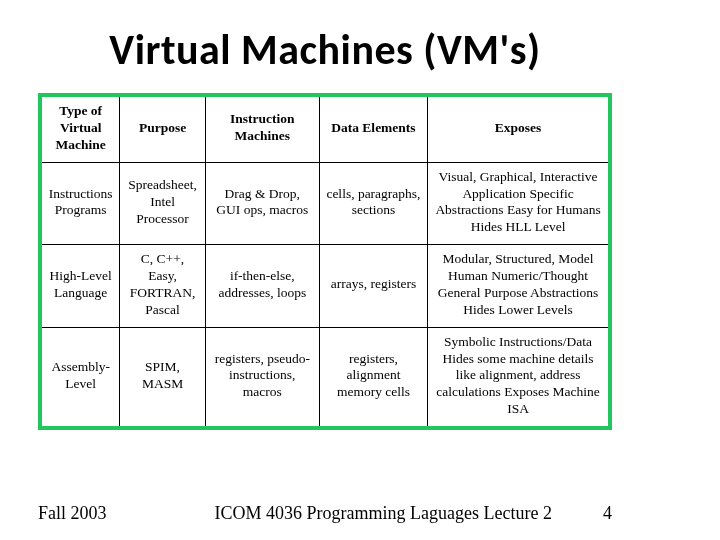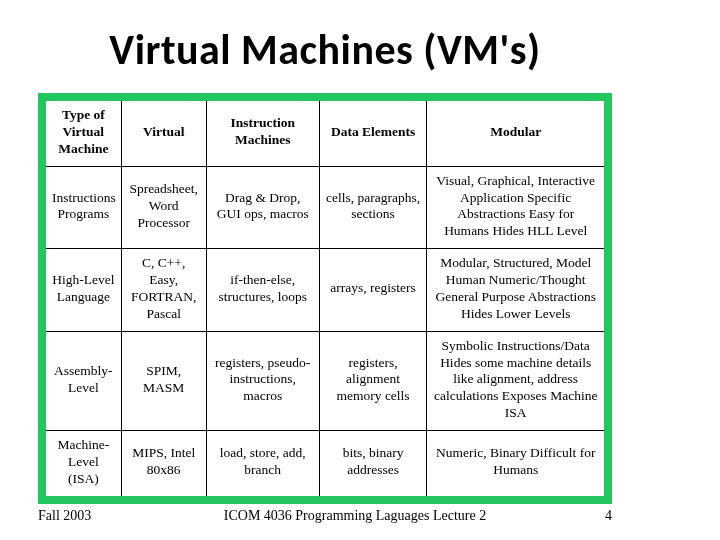--- a/index.html
+++ b/index.html
@@ -9,21 +9,21 @@
       font-family: Calibri, Arial, sans-serif;
       font-size: 42px;
       font-weight: 700;
       text-align: center;
       margin: 6px 0 18px 0;
       letter-spacing: 0.5px;
     }
     table {
       width: 100%;
       border-collapse: collapse;
-      border: 8px solid #22c55e;
+      border: 4px solid #22c55e;
       table-layout: fixed;
     }
     th, td {
       border: 1px solid #000;
       padding: 6px 6px 8px 6px;
       text-align: center;
       vertical-align: middle;
       font-size: 13.5px;
       line-height: 1.25;
     }
@@ -33,78 +33,71 @@
     col.c2 { width: 20%; }
     col.c3 { width: 19%; }
     col.c4 { width: 32%; }
     .footer {
       position: absolute;
       left: 0; right: 0; bottom: 16px;
       padding: 0 38px;
       display: flex;
       justify-content: space-between;
       align-items: flex-start;
-      font-size: 14px;
+      font-size: 18px;
     }
     .footer-left { width: 120px; text-align: left; }
-    .footer-center { flex: 1; text-align: center; }
+    .footer-center { flex: 1; text-align: right; }
     .footer-right { width: 60px; text-align: right; }
   </style>
 </head>
 <body>
 
 <div class="slide">
 
   <h1 class="title">Virtual Machines (VM's)</h1>
 
   <table>
     <colgroup>
       <col class="c0">
         <col class="c1">
         <col class="c2">
         <col class="c3">
         <col class="c4">
     </colgroup>
     <thead>
       <tr>
         <th>Type of Virtual Machine</th>
-        <th>Virtual</th>
+        <th>Purpose</th>
         <th>Instruction Machines</th>
         <th>Data Elements</th>
-        <th>Modular</th>
+        <th>Exposes</th>
       </tr>
     </thead>
     <tbody>
       <tr>
         <td>Instructions Programs</td>
-        <td>Spreadsheet, Word Processor</td>
+        <td>Spreadsheet, Intel Processor</td>
         <td>Drag &amp; Drop, GUI ops, macros</td>
         <td>cells, paragraphs, sections</td>
         <td>Visual, Graphical, Interactive Application Specific Abstractions Easy for Humans Hides HLL Level</td>
       </tr>
       <tr>
         <td>High-Level Language</td>
         <td>C, C++, Easy, FORTRAN, Pascal</td>
-        <td>if-then-else, structures, loops</td>
+        <td>if-then-else, addresses, loops</td>
         <td>arrays, registers</td>
         <td>Modular, Structured, Model Human Numeric/Thought General Purpose Abstractions Hides Lower Levels</td>
       </tr>
       <tr>
         <td>Assembly-Level</td>
         <td>SPIM, MASM</td>
         <td>registers, pseudo-instructions, macros</td>
         <td>registers, alignment memory cells</td>
         <td>Symbolic Instructions/Data Hides some machine details like alignment, address calculations Exposes Machine ISA</td>
-      </tr>
-      <tr>
-        <td>Machine-Level (ISA)</td>
-        <td>MIPS, Intel 80x86</td>
-        <td>load, store, add, branch</td>
-        <td>bits, binary addresses</td>
-        <td>Numeric, Binary Difficult for Humans</td>
       </tr>
     </tbody>
   </table>
 
   <div class="footer">
     <div class="footer-left">Fall 2003</div>
     <div class="footer-center">ICOM 4036 Programming Laguages Lecture 2</div>
     <div class="footer-right">4</div>
   </div>
 

